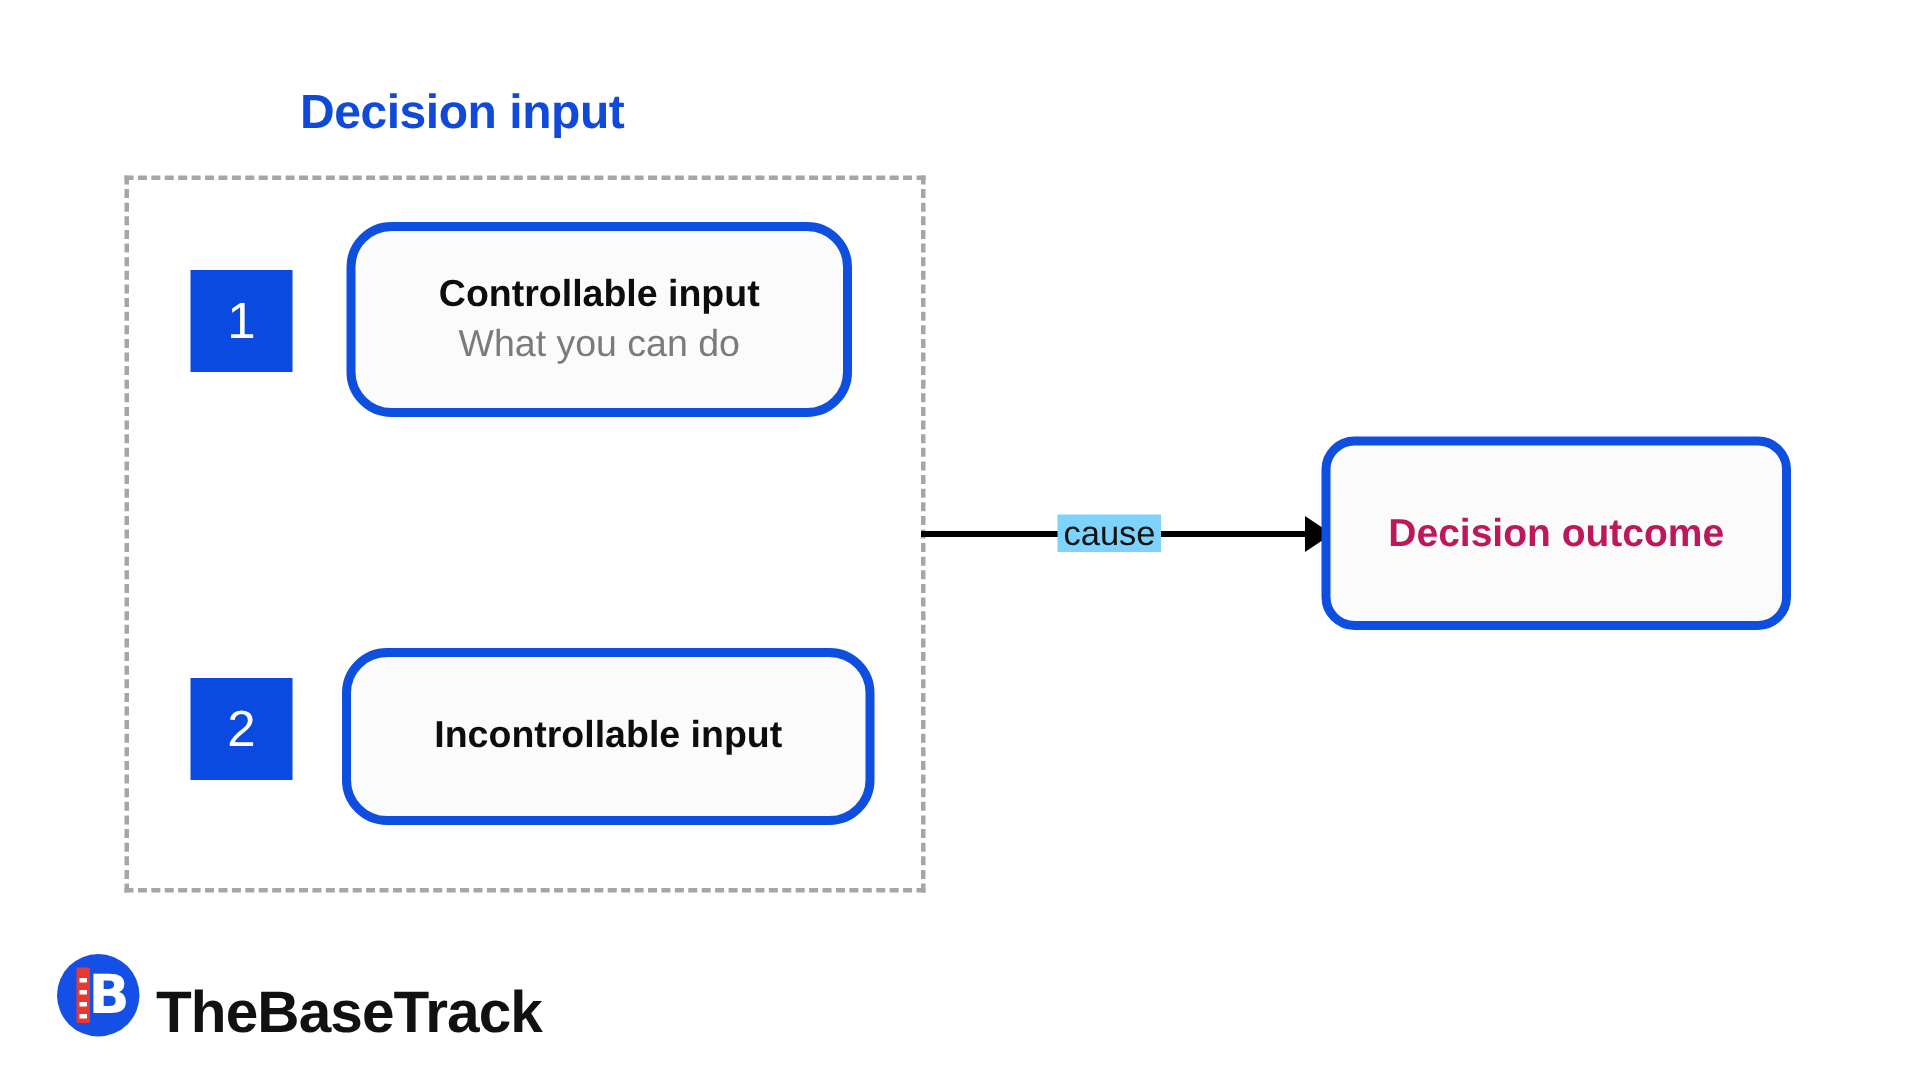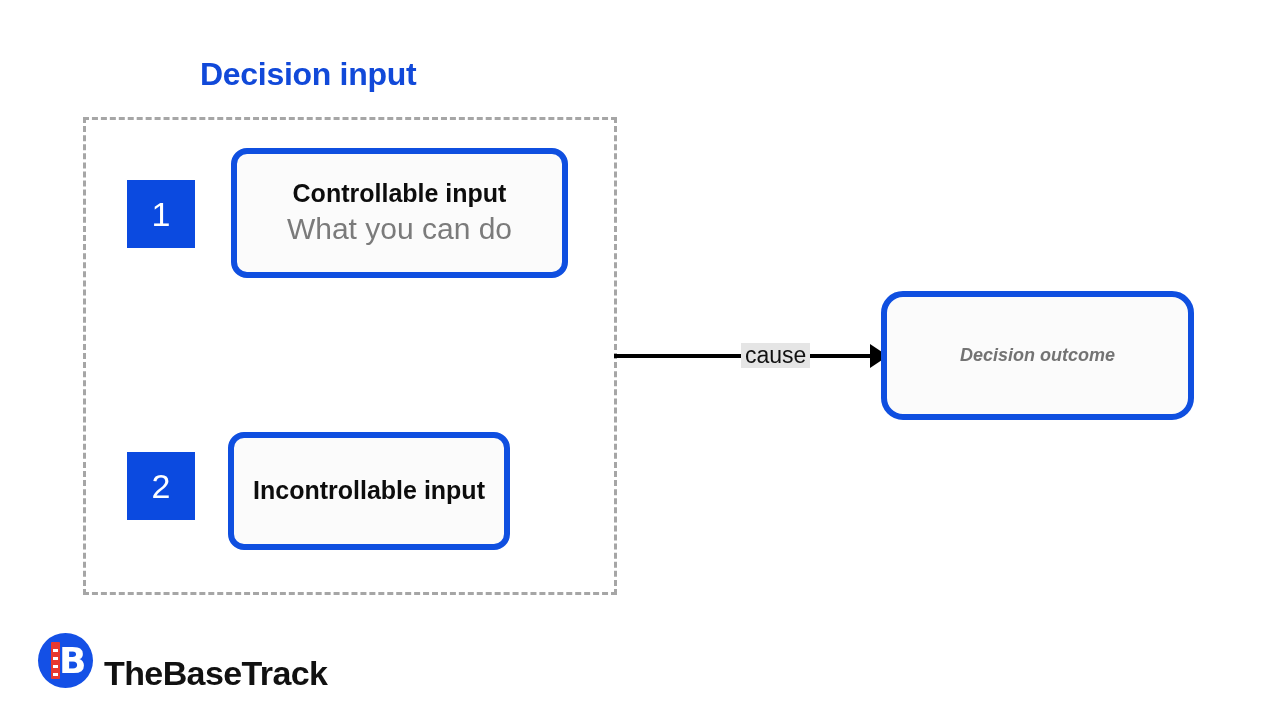--- a/index.html
+++ b/index.html
@@ -60,49 +60,49 @@
     line-height: 1;
   }
   .num-badge.n1 { left: 127px; top: 180px; }
   .num-badge.n2 { left: 127px; top: 452px; }
 
   
   .input-card {
     position: absolute;
     box-sizing: border-box;
     border: 6px solid #0f4fe0;
-    border-radius: 16px;
+    border-radius: 30px;
     background: #fbfbfb;
     display: flex;
     flex-direction: column;
     align-items: center;
     justify-content: center;
     text-align: center;
   }
   .input-card.card1 {
     left: 231px;
     top: 148px;
     width: 337px;
     height: 130px;
   }
   .input-card.card2 {
     left: 228px;
     top: 432px;
-    width: 282px;
+    width: 355px;
     height: 118px;
   }
   .card-title {
     font-size: 25px;
     font-weight: bold;
     color: #0d0d0d;
     line-height: 1.18;
     white-space: nowrap;
   }
   .card-sub {
-    font-size: 30px;
+    font-size: 25px;
     font-weight: normal;
     color: #7b7b7b;
     line-height: 1.2;
     margin-top: 2px;
     white-space: nowrap;
   }
 
   
   .connector {
     position: absolute;
@@ -112,48 +112,46 @@
     height: 52px;
   }
   .connector svg { display: block; }
   .cause-label {
     position: absolute;
     left: 705px;
     top: 343px;
     font-size: 23px;
     font-weight: normal;
     color: #111111;
-    background: #e5e5e5;
+    background: #7dd3fc;
     padding: 0 4px;
     line-height: 1.1;
     white-space: nowrap;
-    margin-left: 36px;
   }
 
   
   .outcome-box {
     position: absolute;
     left: 881px;
     top: 291px;
     width: 313px;
     height: 129px;
     box-sizing: border-box;
     border: 6px solid #0f4fe0;
     border-radius: 22px;
     background: #fbfbfb;
     display: flex;
     align-items: center;
     justify-content: center;
   }
   .outcome-text {
-    font-size: 18px;
-    font-weight: bold;
-    color: #737373;
-    white-space: nowrap;
-    font-style: italic;
+    font-size: 26px;
+    font-weight: bold;
+    color: #be185d;
+    white-space: nowrap;
   }
 
   
   .brand {
     position: absolute;
     left: 38px;
     top: 628px;
     display: flex;
     align-items: center;
     gap: 11px;
@@ -193,21 +191,21 @@
     width: 28px;
     height: 43px;
     color: #ffffff;
     font-size: 36px;
     font-weight: bold;
     line-height: 43px;
     text-align: left;
     font-family: "DejaVu Sans", sans-serif;
   }
   .brand-name {
-    font-size: 34px;
+    font-size: 39px;
     font-weight: bold;
     color: #111111;
     letter-spacing: -0.6px;
     white-space: nowrap;
     margin-top: 26px;
   }
 </style>
 </head>
 <body>
 

